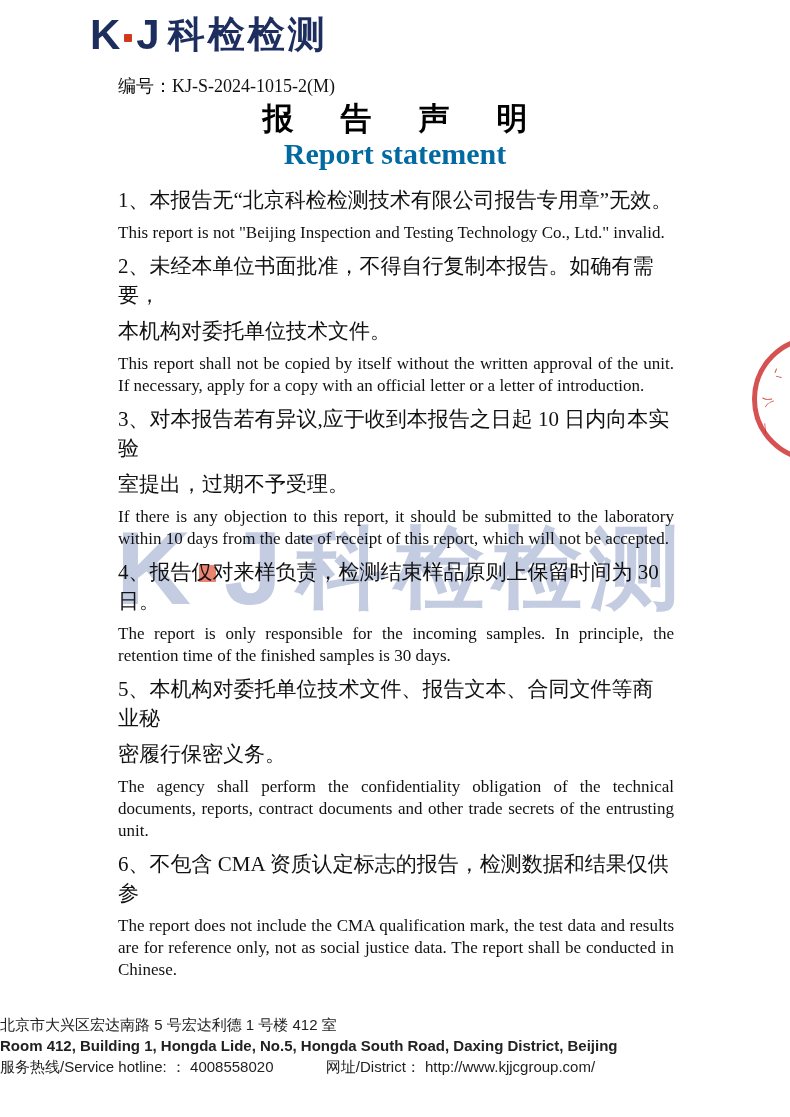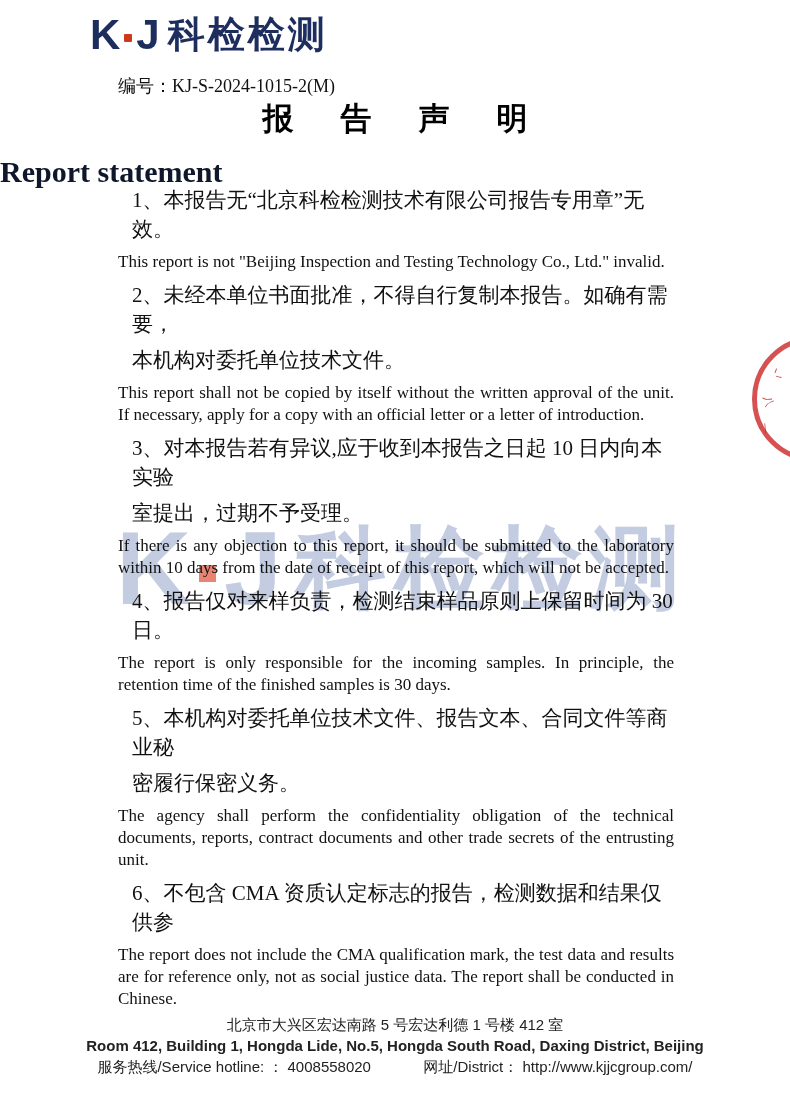--- a/index.html
+++ b/index.html
@@ -12,44 +12,44 @@
     color:#1c2d5e;font-family:"Liberation Sans","DejaVu Sans",sans-serif;font-weight:700;z-index:2;}
   .logo .latin{font-size:42px;line-height:44px;}
   .logo .dot{width:8px;height:8px;background:#d03a1c;margin:6px 4px 0 4px;border-radius:1px;}
   .logo .cn{font-size:37px;line-height:44px;margin-left:8px;letter-spacing:3px;}
   
   .doc-number{position:absolute;left:118px;top:74px;font-size:18px;z-index:2;color:#111;}
   
   .title-cn{position:absolute;left:0;top:98px;width:100%;display:flex;justify-content:center;
     font-size:31px;font-weight:700;color:#000;z-index:2;margin:0;}
   .title-cn span{letter-spacing:47px;margin-right:-47px;}
-  .title-en{position:absolute;left:0;top:155px;width:100%;text-align:left;
-    font-size:30px;font-weight:700;color:#0f172a;z-index:2;margin:0;}
+  .title-en{position:absolute;left:0;top:137px;width:100%;text-align:center;
+    font-size:30px;font-weight:700;color:#0369a1;z-index:2;margin:0;}
   
   .clauses{position:absolute;left:118px;top:186px;width:556px;z-index:2;}
   .clause{margin:0 0 8px 0;}
-  .cn-line{font-size:21px;line-height:29px;margin:0 0 7px 14px;color:#111;}
+  .cn-line{font-size:21px;line-height:29px;margin:0 0 7px 0;color:#111;}
   .en-para{font-size:17px;line-height:22px;margin:0;text-align:justify;color:#111;}
   
   .watermark{position:absolute;left:116px;top:518px;display:flex;align-items:center;
     font-family:"Liberation Sans","DejaVu Sans",sans-serif;font-weight:700;
     color:#c3cce0;z-index:1;white-space:nowrap;}
   .watermark .latin{font-size:104px;line-height:100px;}
   .watermark .dot{width:17px;height:17px;background:#ea8472;margin:10px 8px 0 8px;}
   .watermark .cn{font-size:90px;line-height:100px;margin-left:14px;letter-spacing:8px;}
   
   .seal{position:absolute;top:336px;right:-88px;width:116px;height:116px;
     border:5px solid rgba(203,32,32,0.78);border-radius:50%;z-index:3;}
   .seal .mark{position:absolute;color:rgba(203,40,32,0.85);
     font-size:11px;line-height:11px;font-family:"Liberation Sans",sans-serif;}
   .seal .m1{left:14px;top:28px;transform:rotate(65deg);}
   .seal .m2{left:6px;top:55px;transform:rotate(75deg);}
   .seal .m3{left:2px;top:82px;transform:rotate(85deg);}
   
-  .footer{position:absolute;left:0;right:0;top:1014px;text-align:center;
+  .footer{position:absolute;left:0;right:0;top:1014px;text-align:left;
     font-family:"Liberation Sans","DejaVu Sans",sans-serif;font-size:15px;
     line-height:21px;color:#222;z-index:2;}
   .footer p{margin:0;}
   .footer .addr-en{font-weight:600;}
   .footer .gap{display:inline-block;width:44px;}
 </style>
 </head>
 <body>
 
 <div class="page">

